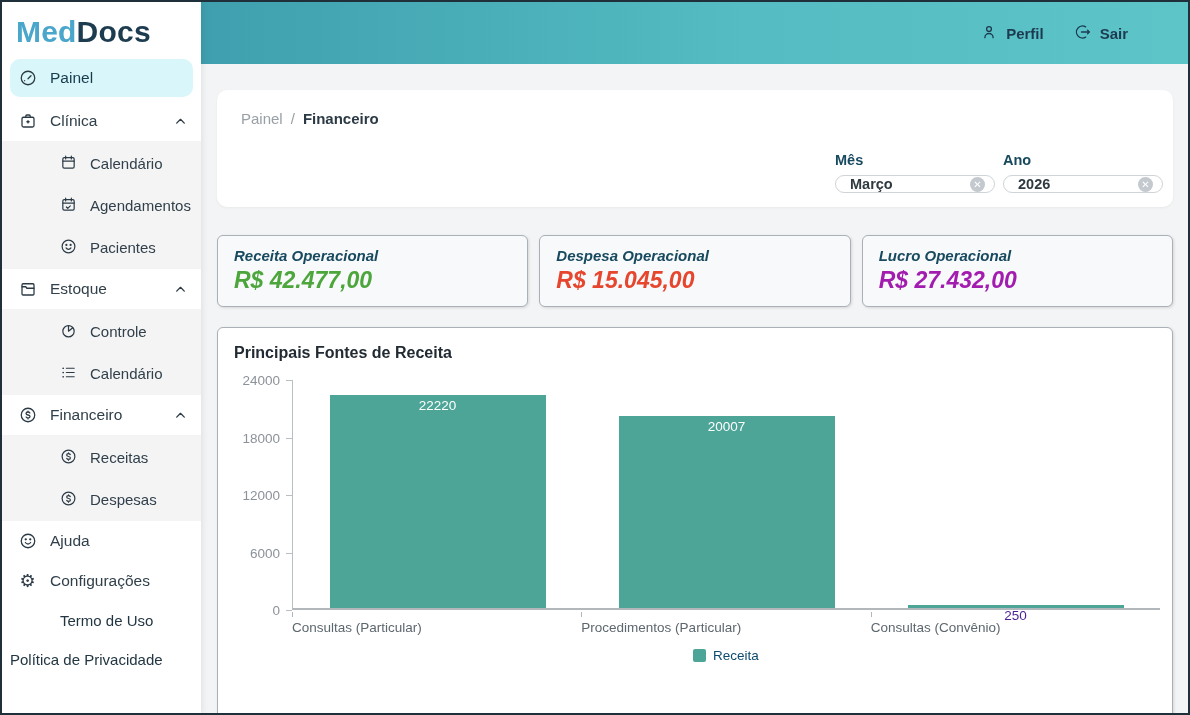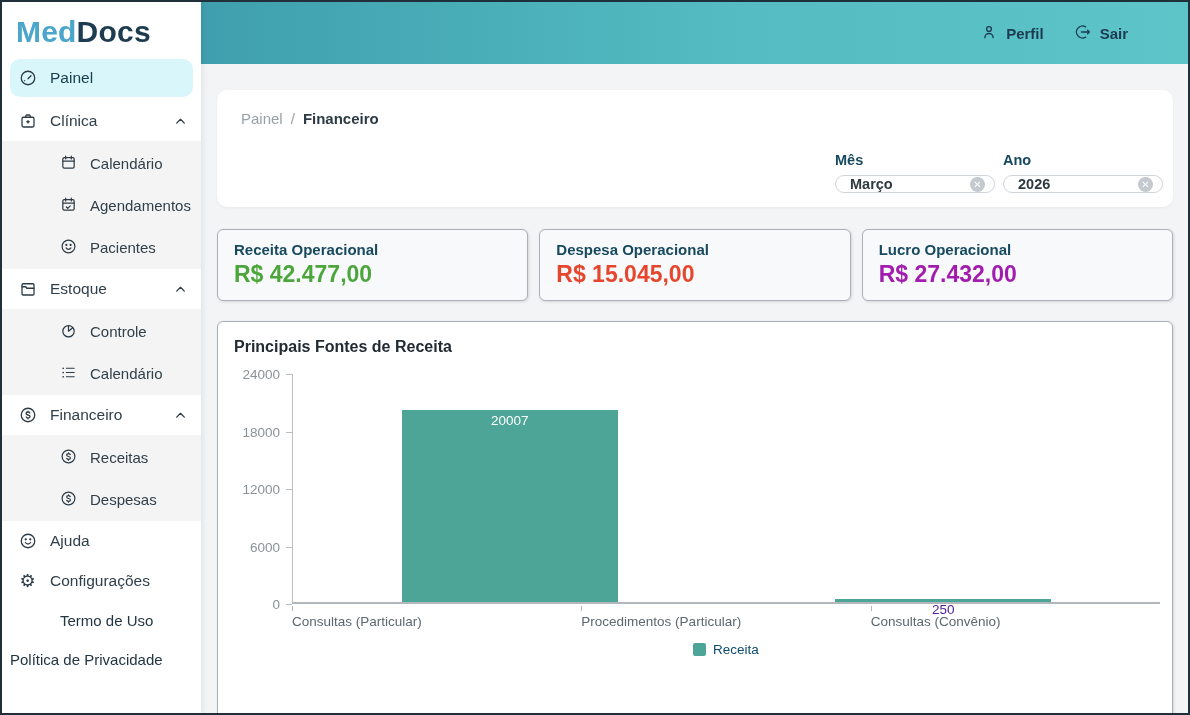--- a/index.html
+++ b/index.html
@@ -65,21 +65,21 @@
   .select-box{
     height:18px; border:1px solid #cfd4d9; border-radius:14px; background:#fff;
     display:flex; align-items:center; padding:0 9px 0 14px; font-size:14.5px; color:#2f3a40; font-weight:600;
     cursor:pointer;
   }
   .clear-x{
     margin-left:auto; width:15px; height:15px; border-radius:50%; background:#c3c9ce;
     color:#fff; font-size:10px; line-height:15px; text-align:center; cursor:pointer; font-weight:700;
   }
   
-  .cards{ display:flex; gap:11px; margin-top:22px; }
+  .cards{ display:flex; gap:11px; margin-top:28px;font-style:italic; }
   .card{
     flex:1; background:#f8f9fa; border:1px solid #a9b0b7; border-radius:6px;
     padding:11px 16px; box-shadow:1px 1px 3px rgba(0,0,0,.12); height:72px;
   }
   .card-title{ font-size:15px; font-weight:700; color:#17495f; }
   .card-value{ font-size:23px; font-weight:800; margin-top:3px; }
   
   .chart-card{
     margin-top:20px; background:#fff; border:1px solid #a9b0b7; border-radius:6px;
     padding:16px; height:427px; box-shadow:1px 1px 3px rgba(0,0,0,.12);
@@ -351,20 +351,25 @@
               <div class="ytick" style="top: 172.5px;"></div>
               <div class="ylabel" style="top: 115px;">12000</div>
               <div class="ytick" style="top: 115px;"></div>
               <div class="ylabel" style="top: 57.5px;">18000</div>
               <div class="ytick" style="top: 57.5px;"></div>
               <div class="ylabel" style="top: 0px;">24000</div>
               <div class="ytick" style="top: 0px;"></div>
             </div>
           <div class="plot">
               <div class="slot">
+                <div class="bar" style="background: rgb(77, 165, 151); height: 213px;">
+                  <div class="bar-label" style="color: rgb(255, 255, 255);">22220</div>
+                </div>
+              </div>
+              <div class="slot">
                 <div class="bar" style="background: rgb(77, 165, 151); height: 192px;">
                   <div class="bar-label" style="color: rgb(255, 255, 255);">20007</div>
                 </div>
               </div>
               <div class="slot">
                 <div class="bar" style="background: rgb(77, 165, 151); height: 3px;">
                   <div class="bar-label" style="color: #4c1d95;">250</div>
                 </div>
               </div>
             </div>

